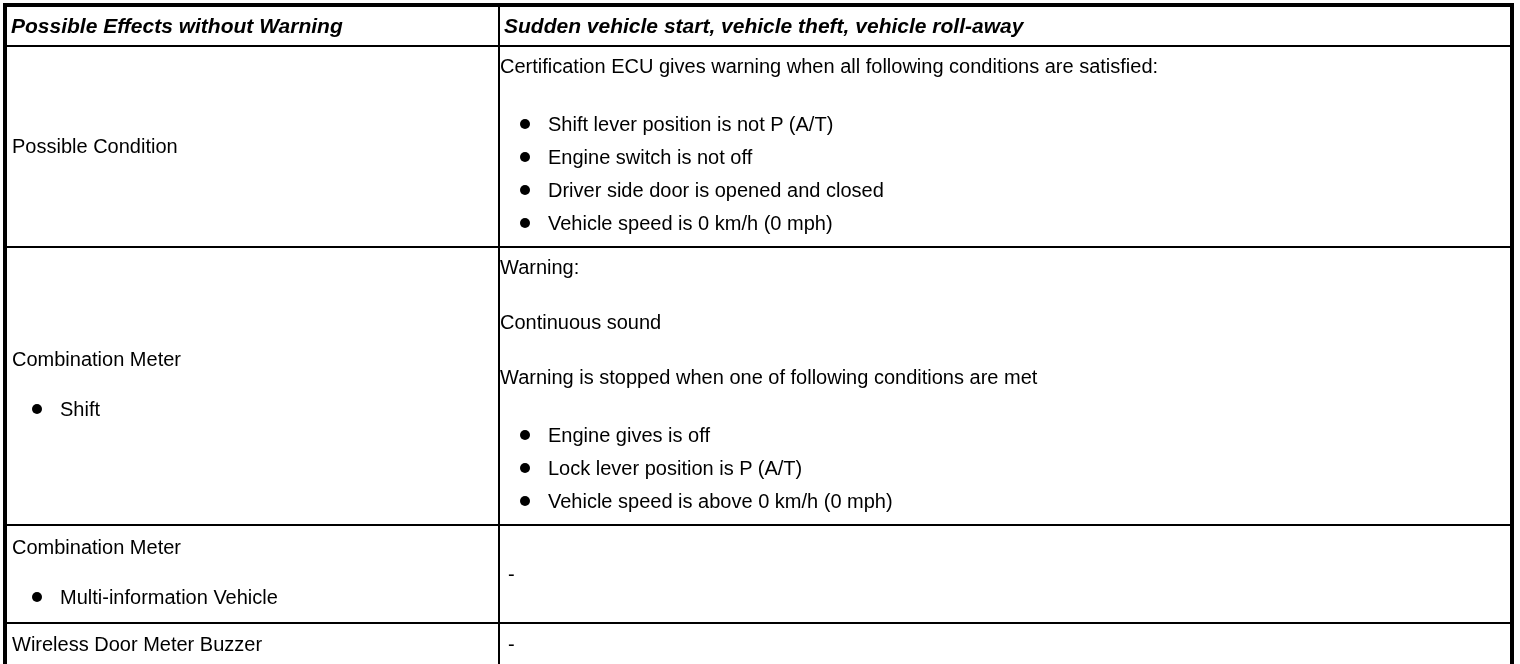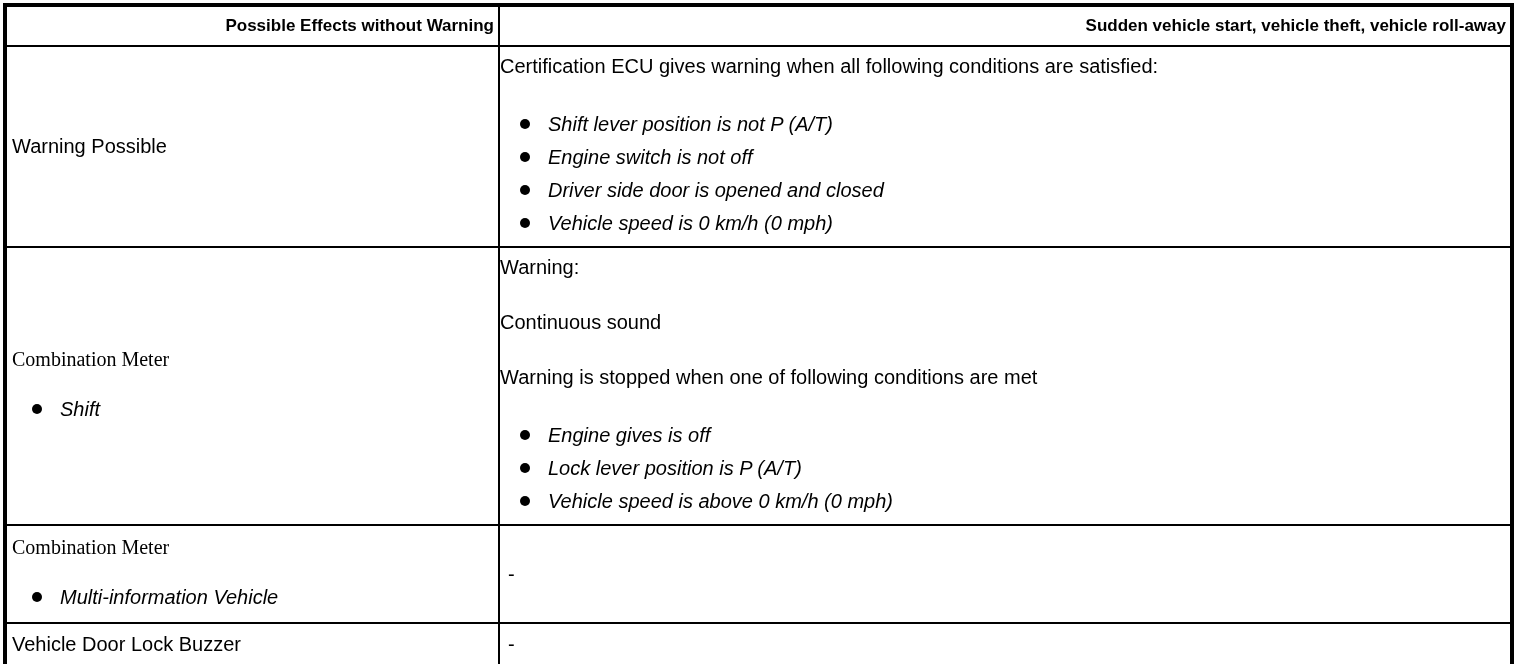--- a/index.html
+++ b/index.html
@@ -35,24 +35,25 @@
     border: 2px solid #000000;
     overflow: hidden;
   }
   tr.header-row { height: 41px; }
   tr.row-1 { height: 200px; }
   tr.row-2 { height: 269px; }
   tr.row-3 { height: 98px; }
   tr.row-4 { height: 43px; }
   th {
     font-weight: bold;
-    font-size: 17px;
-    text-align: right;
+    font-size: 21px;
+    text-align: left;
     vertical-align: middle;
     padding: 2px 4px;
+    font-style: italic;
   }
   td.label-cell {
     vertical-align: middle;
     text-align: left;
     padding: 2px 5px;
   }
   td.content-cell {
     vertical-align: top;
     text-align: left;
     padding: 6px 0;
@@ -68,23 +69,22 @@
   }
   .para:last-child { margin-bottom: 0; }
   ul.bullets {
     list-style: none;
     margin: 0;
     padding: 0 0 0 20px;
   }
   ul.bullets li {
     line-height: 33px;
     white-space: nowrap;
-    font-style: italic;
   }
-  .label-block .para { margin-bottom: 20px; font-family: Liberation Serif, serif; }
+  .label-block .para { margin-bottom: 20px; }
   .bullet-dot {
     display: inline-block;
     width: 10px;
     height: 10px;
     border-radius: 50%;
     background: #000000;
     margin-right: 18px;
     vertical-align: middle;
     position: relative;
     top: -2px;
@@ -103,21 +103,21 @@
     <thead>
       <tr class="header-row">
         <th>Possible Effects without Warning</th>
         <th>Sudden vehicle start, vehicle theft, vehicle roll-away</th>
       </tr>
     </thead>
     <tbody>
 
       <tr class="row-1">
         <td class="label-cell">
-          <div>Warning Possible</div>
+          <div>Possible Condition</div>
         </td>
         <td class="content-cell">
           <p class="para">Certification ECU gives warning when all following conditions are satisfied:</p>
           <ul class="bullets">
             <li><span class="bullet-dot"></span><span>Shift lever position is not P (A/T)</span></li>
             <li><span class="bullet-dot"></span><span>Engine switch is not off</span></li>
             <li><span class="bullet-dot"></span><span>Driver side door is opened and closed</span></li>
             <li><span class="bullet-dot"></span><span>Vehicle speed is 0 km/h (0 mph)</span></li>
           </ul>
         </td>
@@ -153,21 +153,21 @@
             </ul>
           </div>
         </td>
         <td class="content-cell-mid">
           <div class="dash">-</div>
         </td>
       </tr>
 
       <tr class="row-4">
         <td class="label-cell">
-          <div>Vehicle Door Lock Buzzer</div>
+          <div>Wireless Door Meter Buzzer</div>
         </td>
         <td class="content-cell-mid">
           <div class="dash">-</div>
         </td>
       </tr>
 
     </tbody>
   </table>
 </div>
 

